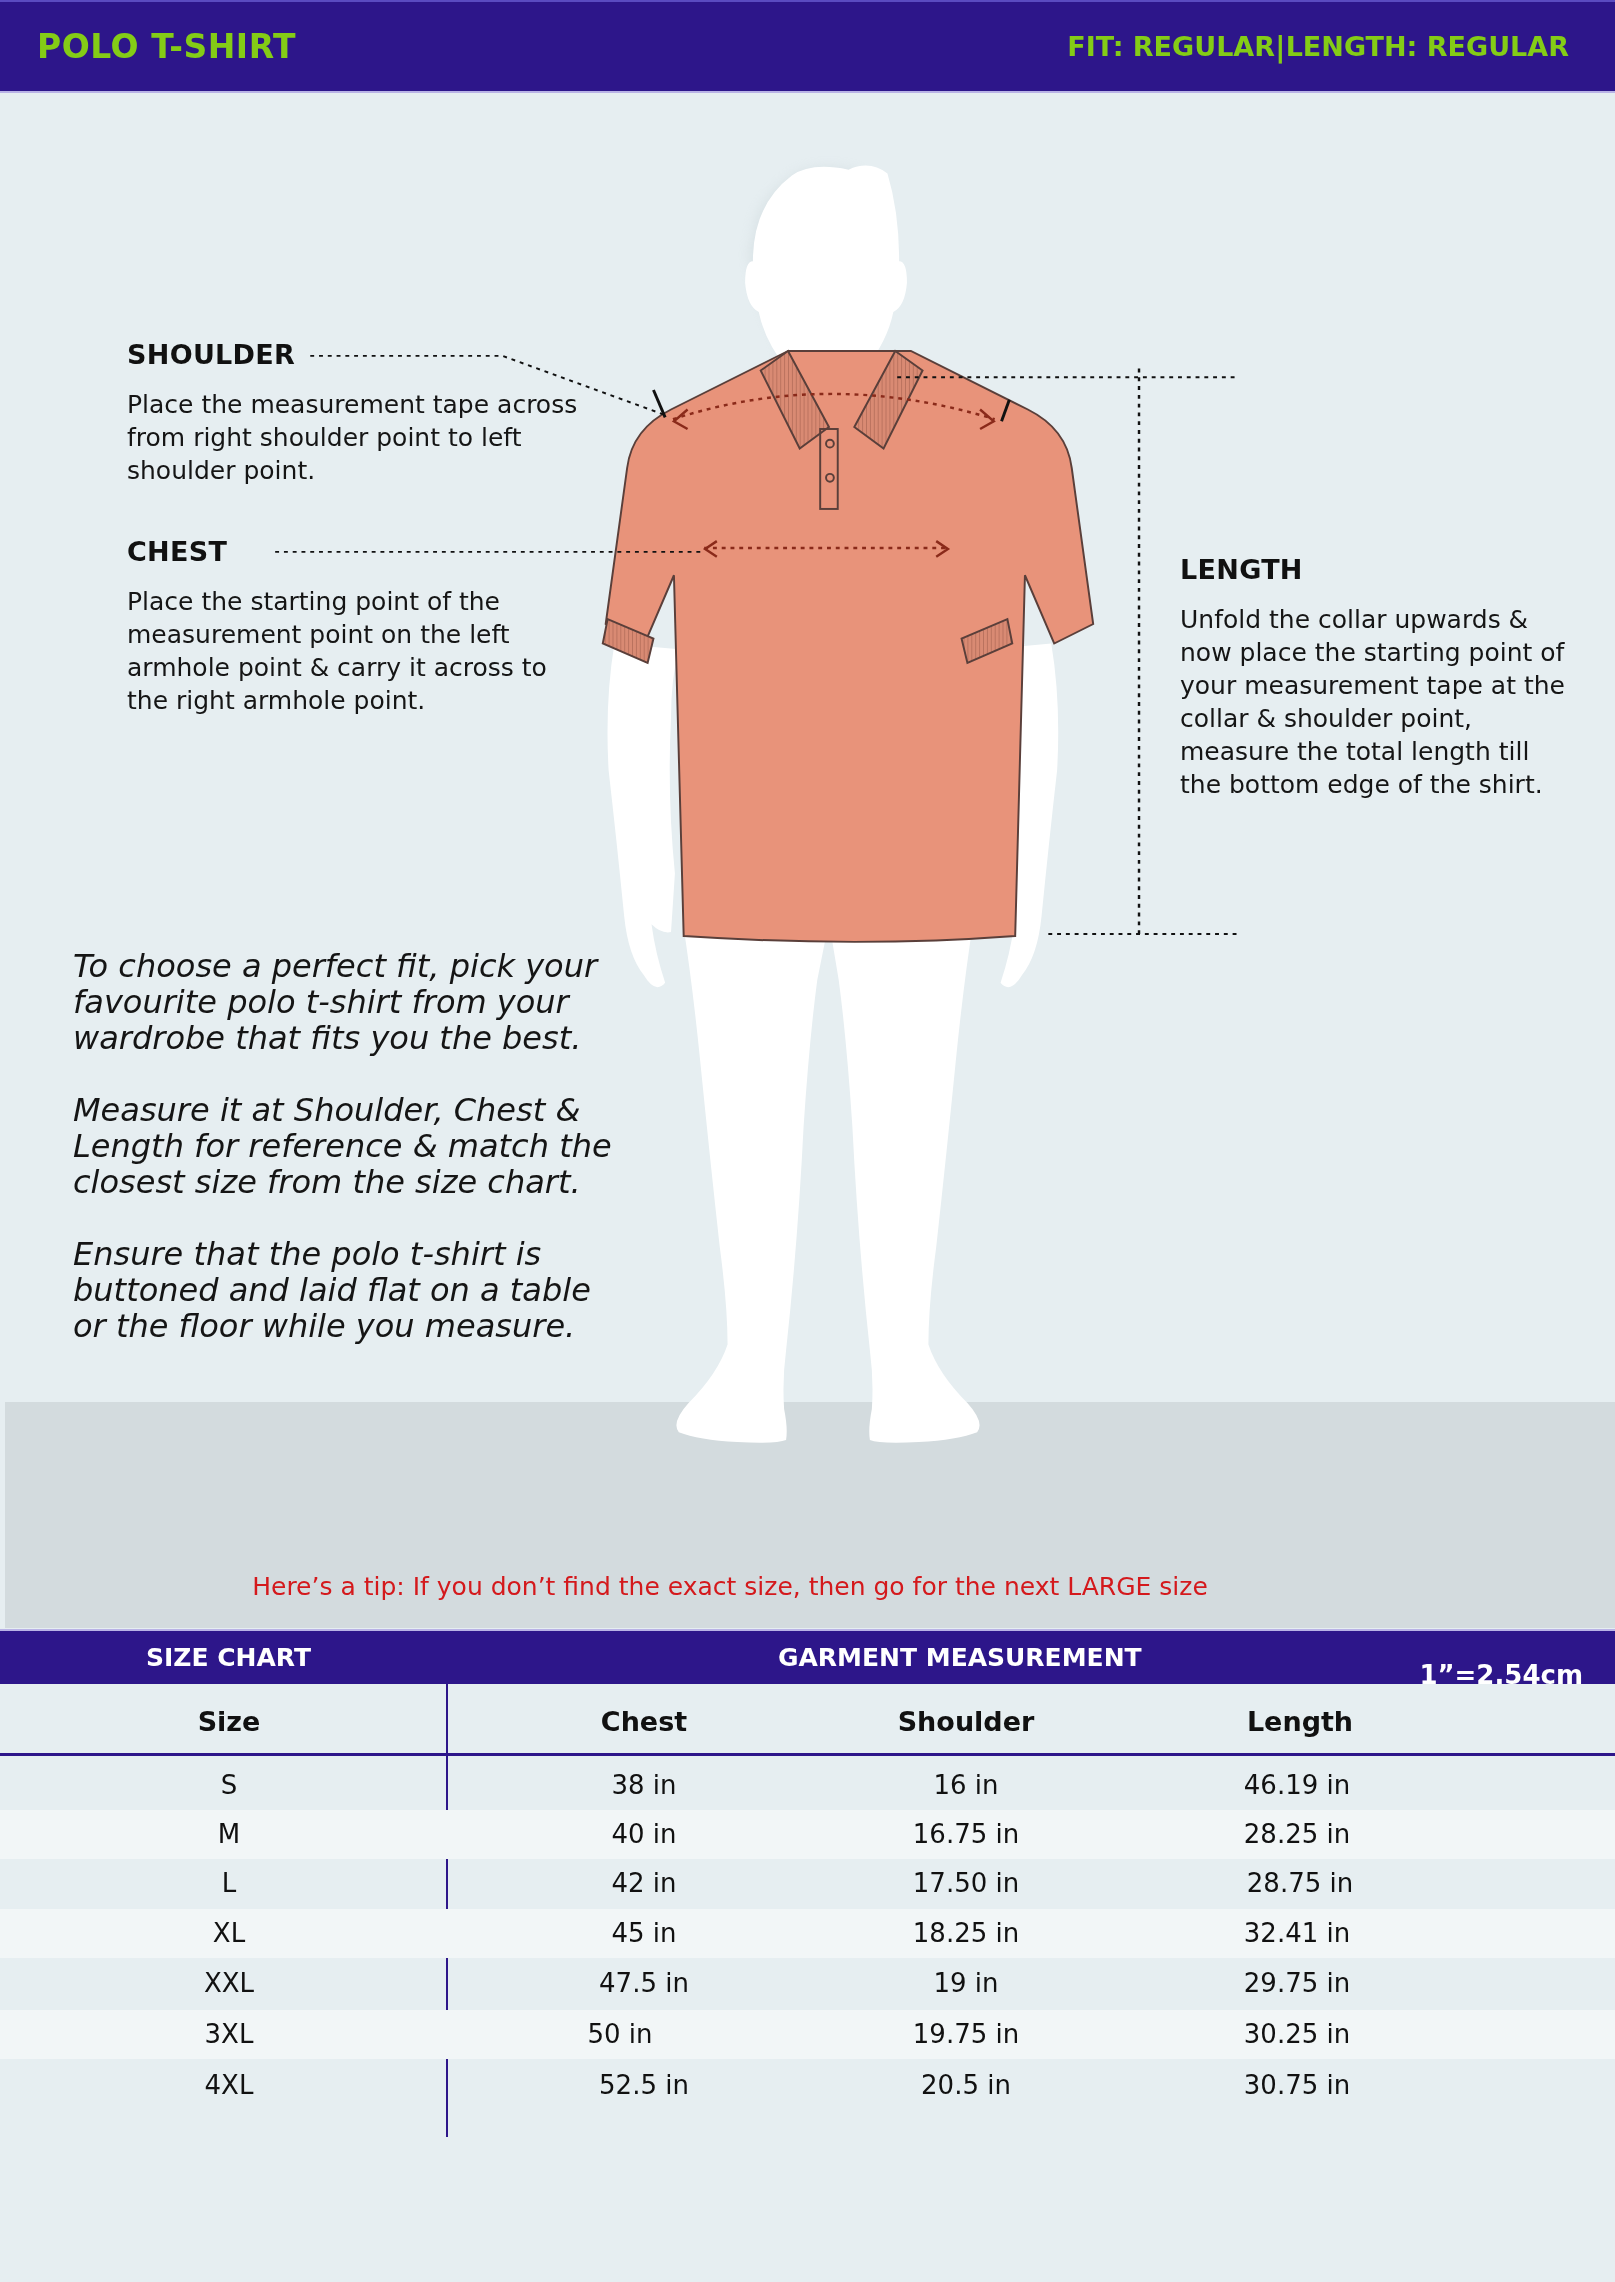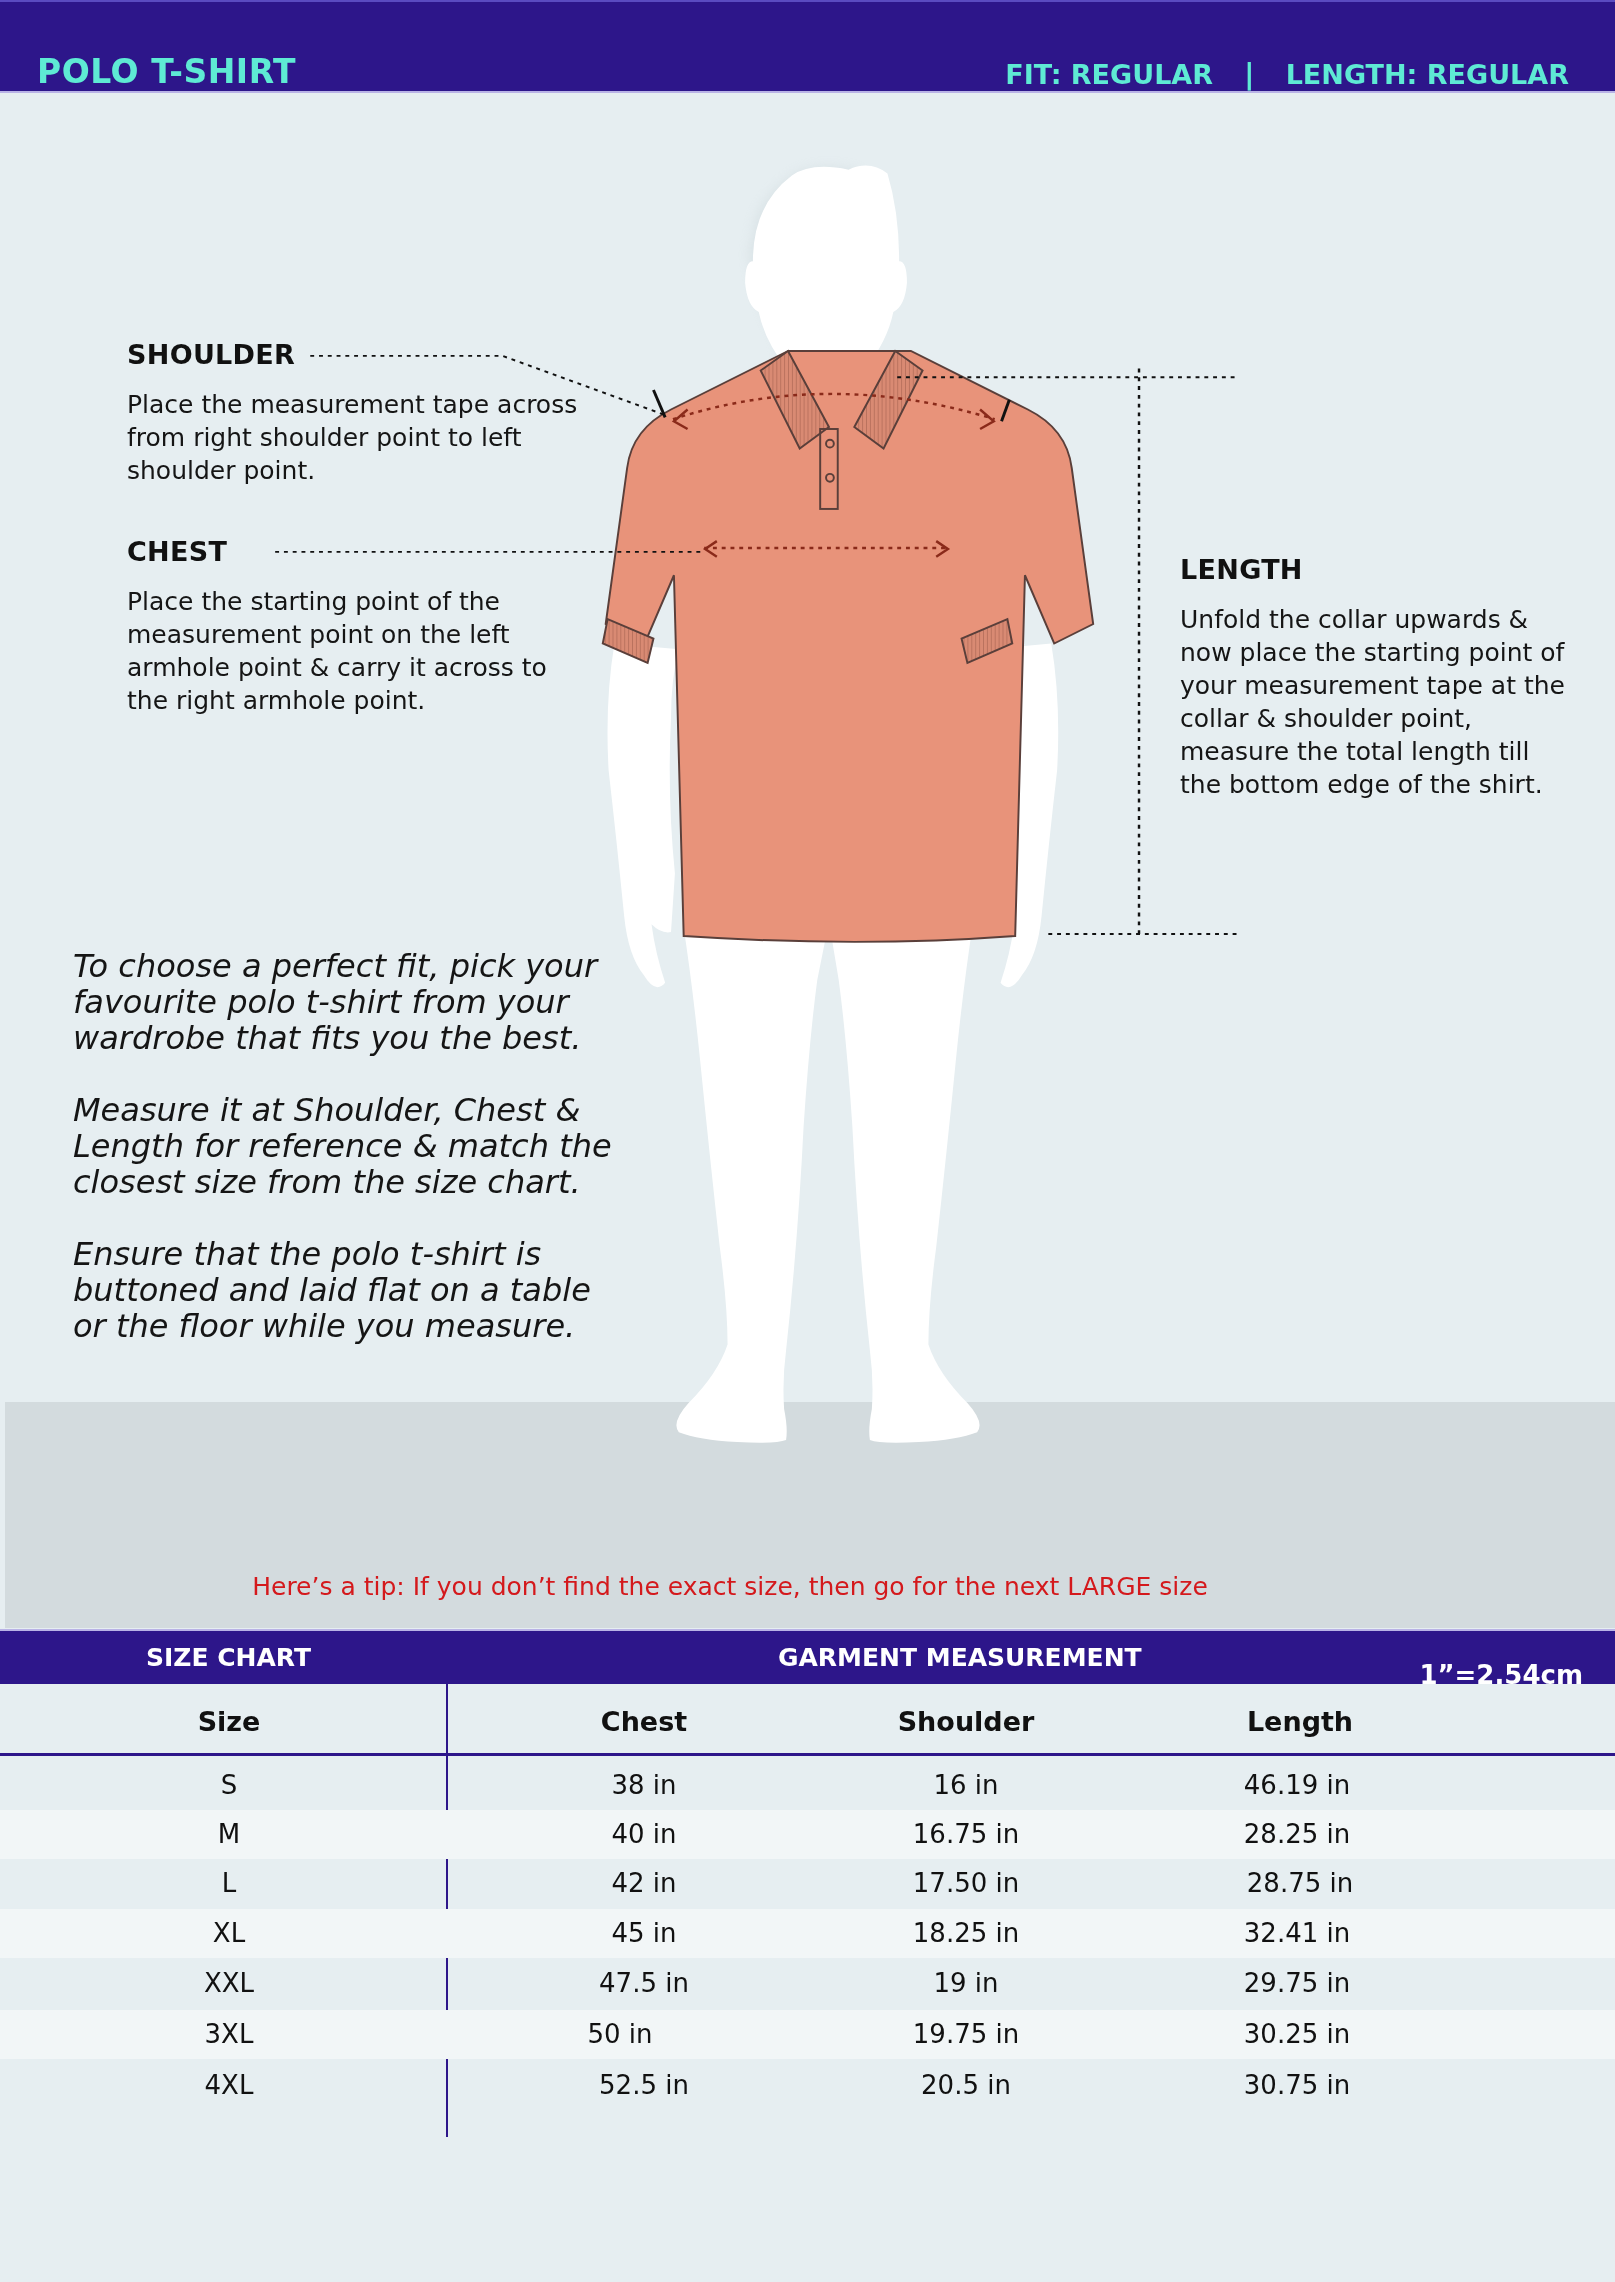--- a/index.html
+++ b/index.html
@@ -2,25 +2,25 @@
 <html><head>
 <meta charset="utf-8">
 <style>
   * { box-sizing: border-box; margin: 0; padding: 0; }
   html, body { width: 1616px; height: 2282px; background: #e6eef1; overflow: hidden; }
   body { font-family: "DejaVu Sans", "Liberation Sans", sans-serif; color: #111; position: relative; }
 
   .top-bar {
     position: absolute; left: 0; top: 0; width: 1616px; height: 93px;
     background: #2d168a; border-top: 2.9px solid #5a4bc0; border-bottom: 2.9px solid #b9b3e6;
-    color: #5eead4; display: flex; align-items: flex-end; justify-content: space-between;
+    color: #84cc16; display: flex; align-items: center; justify-content: space-between;
     padding: 0 47px 0 37px;
   }
   .top-bar .title { font-size: 33px; font-weight: bold; letter-spacing: 0.5px; }
-  .top-bar .specs { font-size: 27px; font-weight: bold; display: flex; align-items: center; gap: 31px; }
+  .top-bar .specs { font-size: 27px; font-weight: bold; display: flex; align-items: center; }
   .top-bar .sep { font-weight: bold; font-size: 29px; }
 
   .floor { position: absolute; left: 4.9px; top: 1402px; width: 1611px; height: 226px; background: #d3dbde; }
 
   .figure { position: absolute; left: 0; top: 0; width: 1616px; height: 1560px; pointer-events: none; }
 
   .annot { position: absolute; }
   .annot h3 { font-size: 27px; font-weight: bold; margin-bottom: 17.6px; letter-spacing: 0.3px; }
   .annot p { font-size: 25px; line-height: 33px; color: #151515; }
   #shoulder-annot { left: 127px; top: 339px; width: 458px; }

